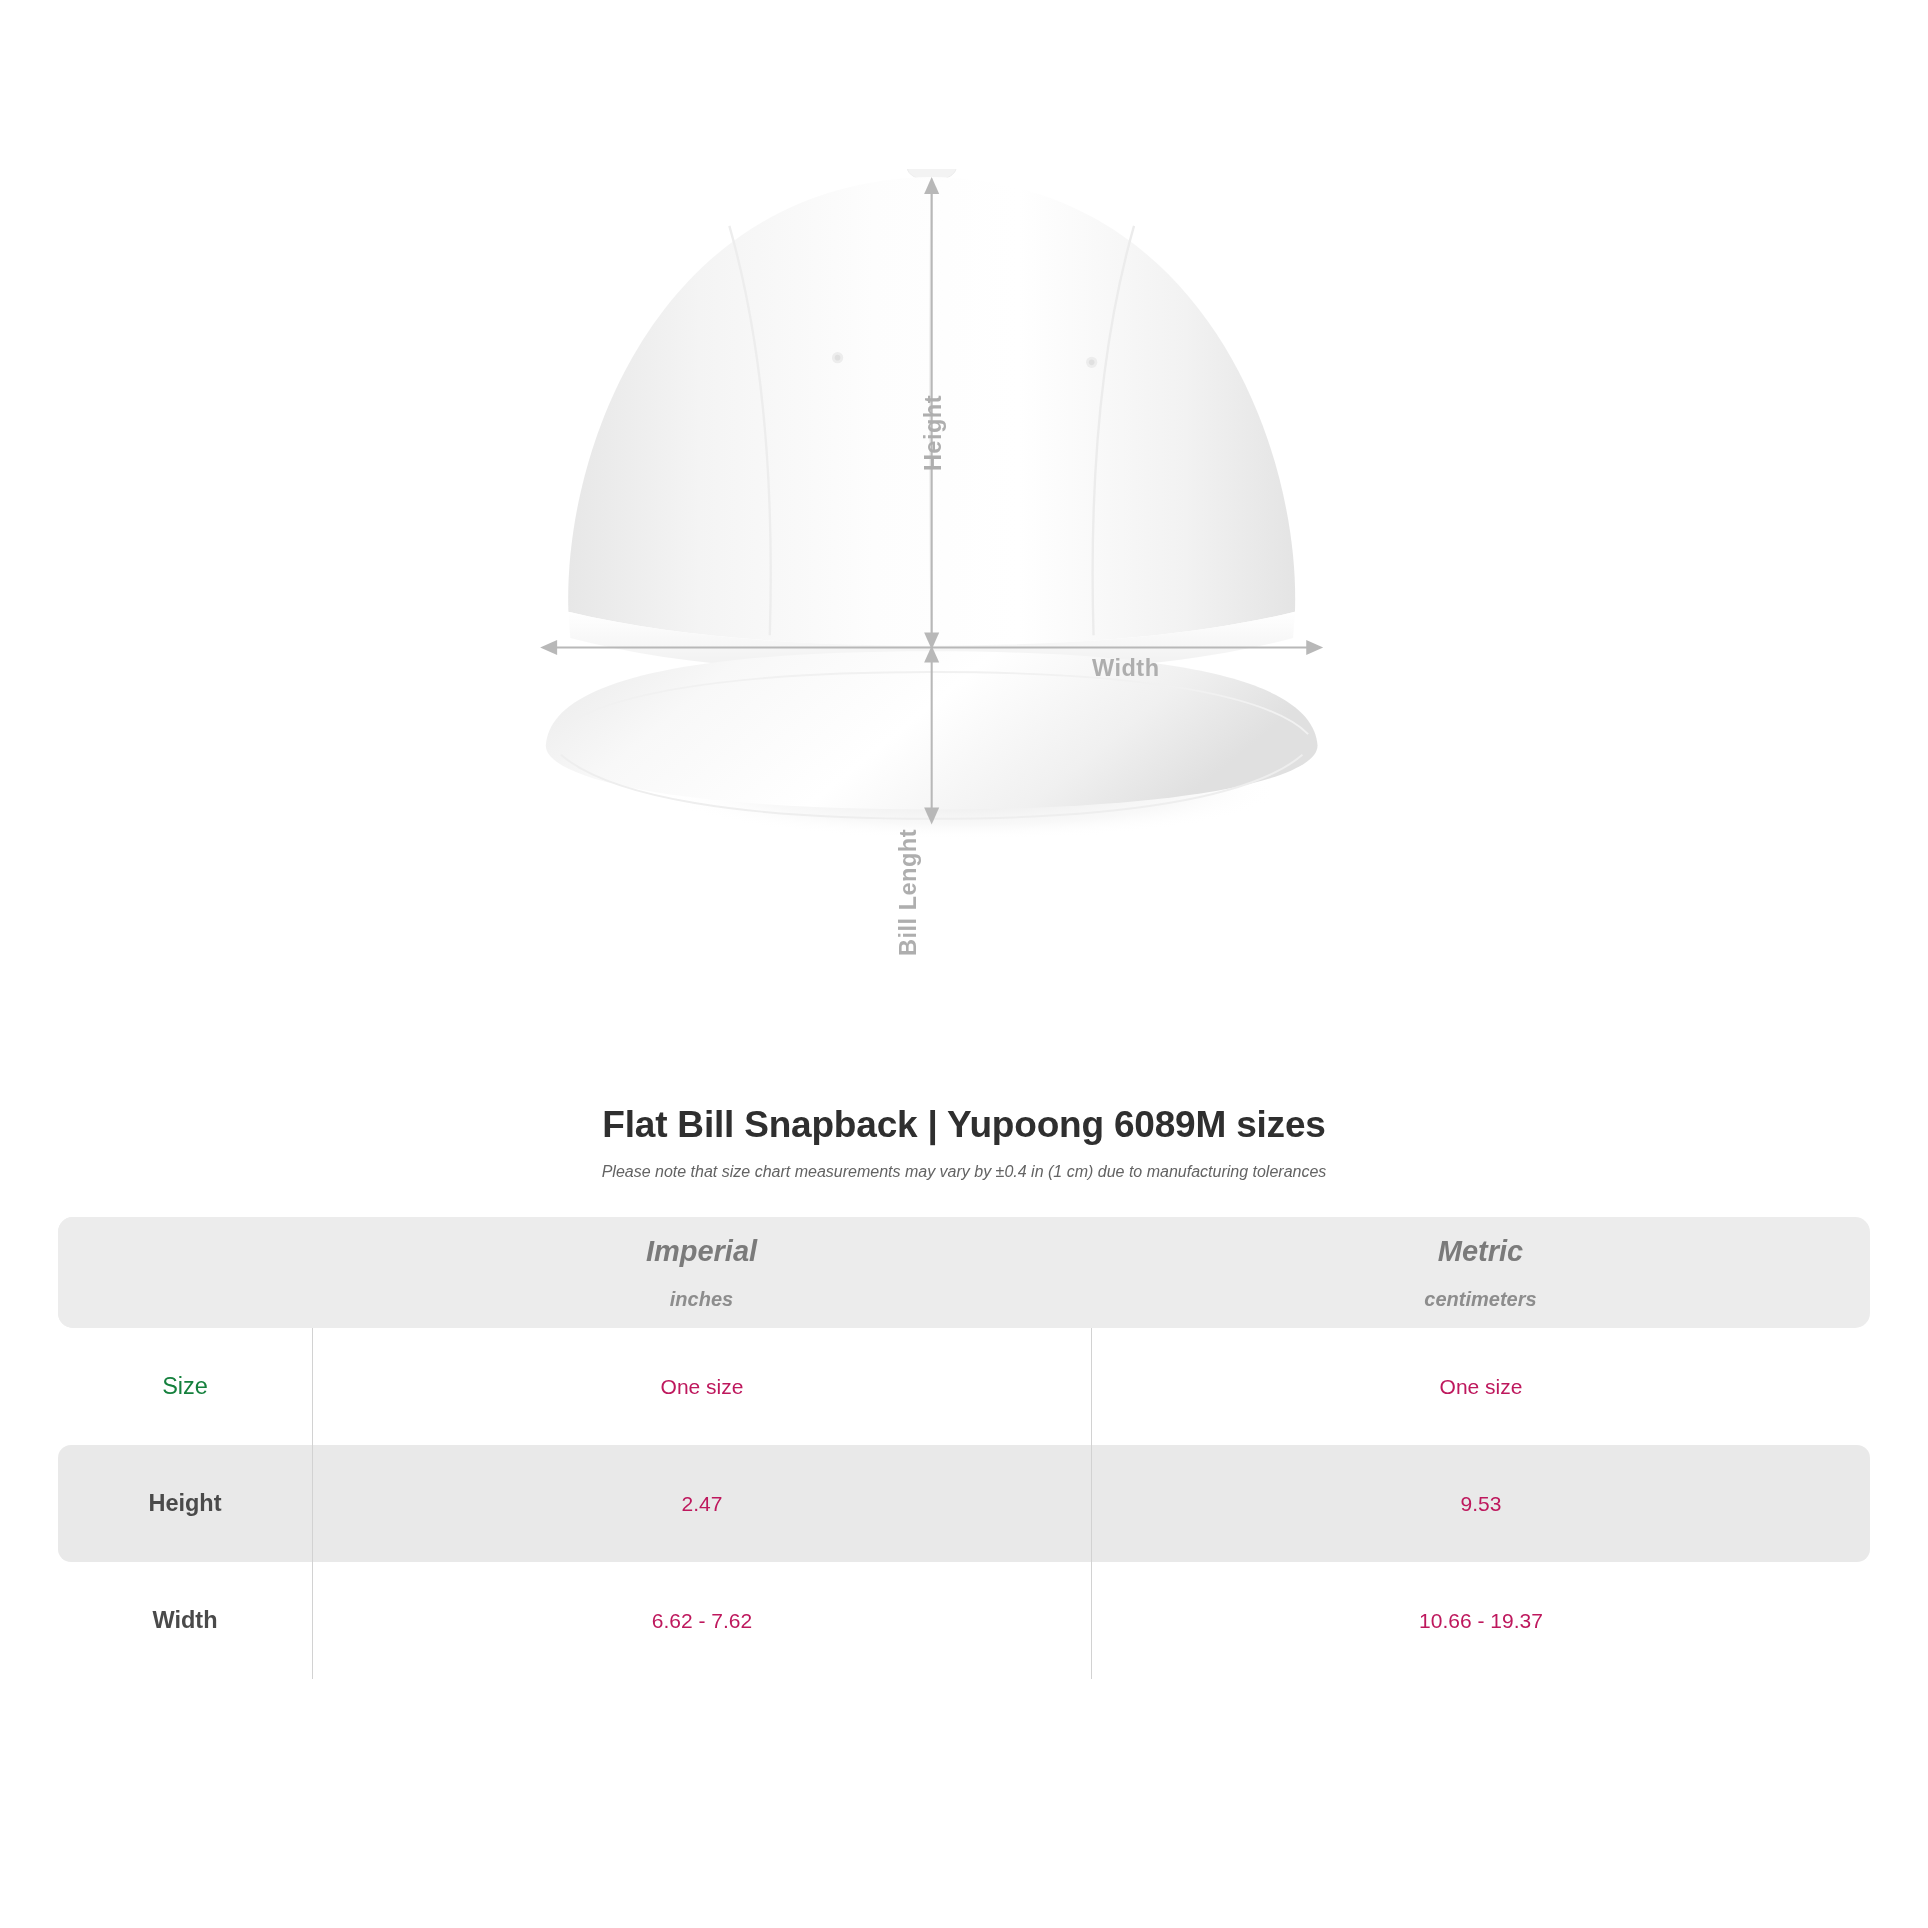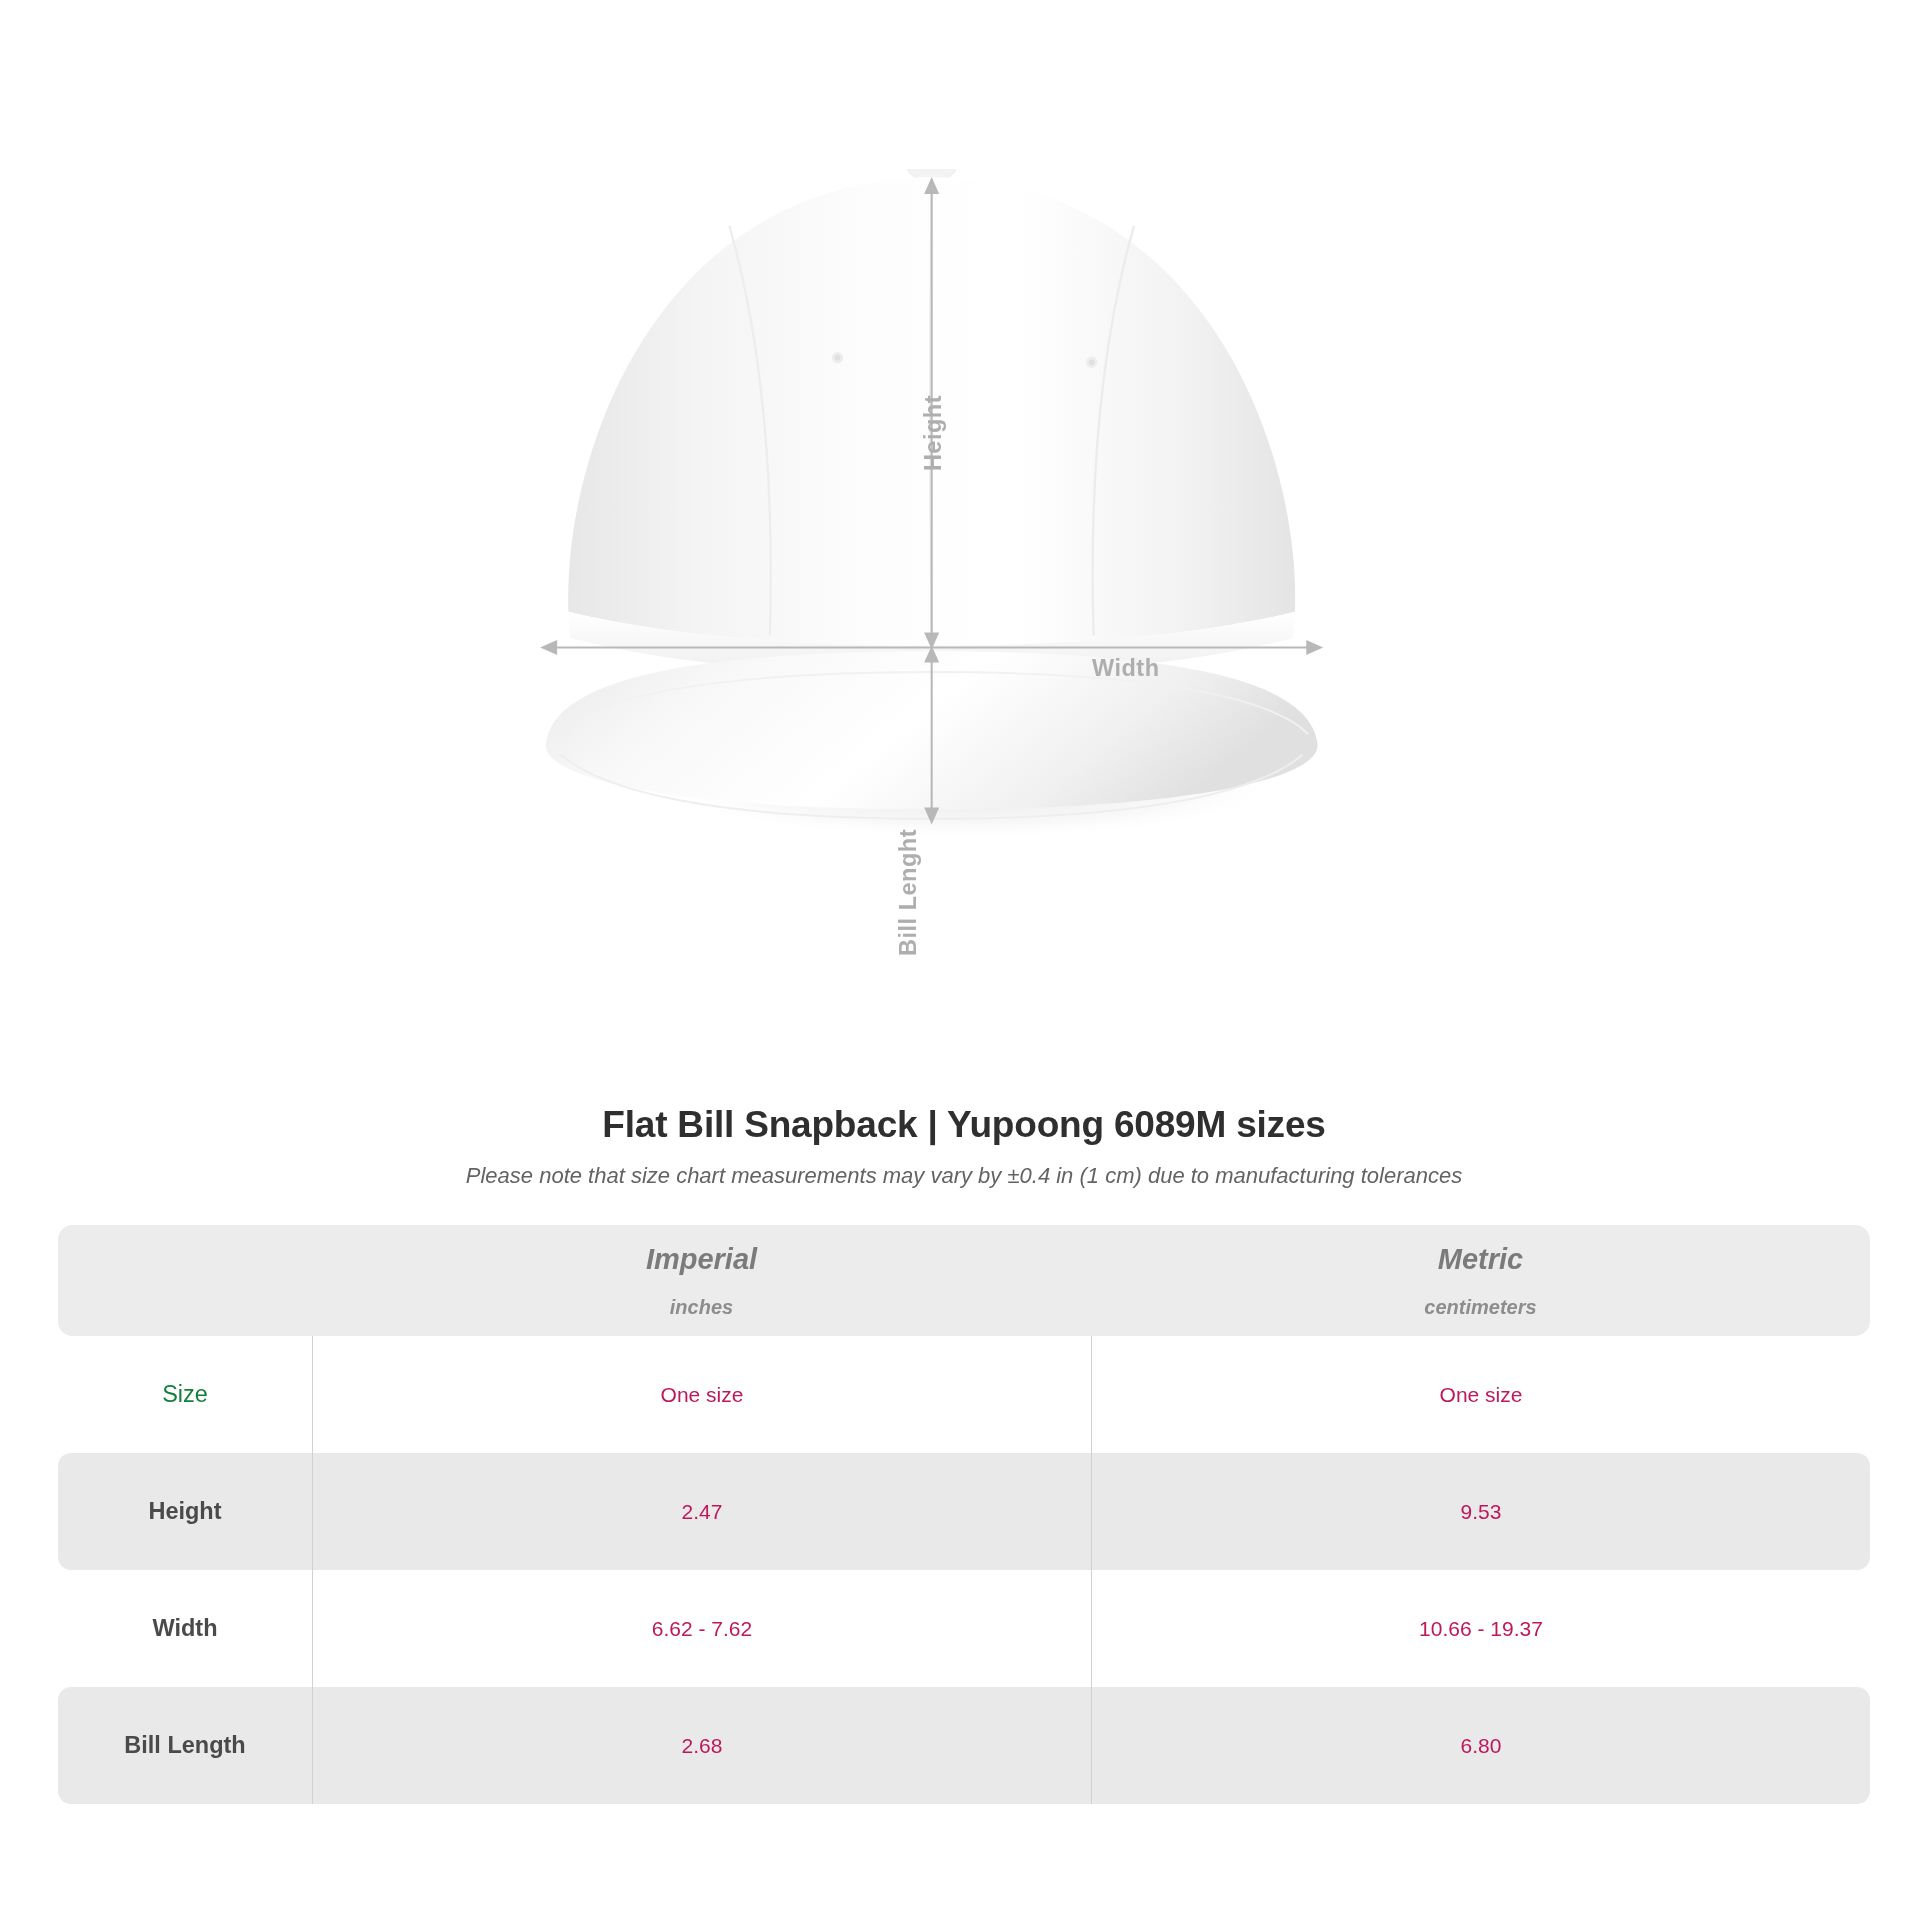--- a/index.html
+++ b/index.html
@@ -72,21 +72,21 @@
     margin-top: 21px;
   }
   .chart-title {
     font-size: 37px;
     font-weight: bold;
     color: #2f2f2f;
     margin: 12px;
     letter-spacing: -0.2px;
   }
   .chart-note {
-    font-size: 22px;
+    font-size: 16px;
     font-style: italic;
     color: #636363;
     margin: 17px 0 0 0;
   }
 
   
   .table-wrap {
     margin: 36px 58px 0 58px;
   }
   table.size-table {
@@ -283,23 +283,18 @@
         <tr class="data-row row-grey">
           <td class="label-cell">Height</td>
           <td class="value-cell">2.47</td>
           <td class="value-cell">9.53</td>
         </tr>
         <tr class="data-row row-white">
           <td class="label-cell">Width</td>
           <td class="value-cell">6.62 - 7.62</td>
           <td class="value-cell">10.66 - 19.37</td>
         </tr>
-        <tr class="data-row row-grey">
-          <td class="label-cell">Bill Length</td>
-          <td class="value-cell">2.68</td>
-          <td class="value-cell">6.80</td>
-        </tr>
       </tbody>
     </table>
   </div>
 
 </div>
 
 
 </body></html>

